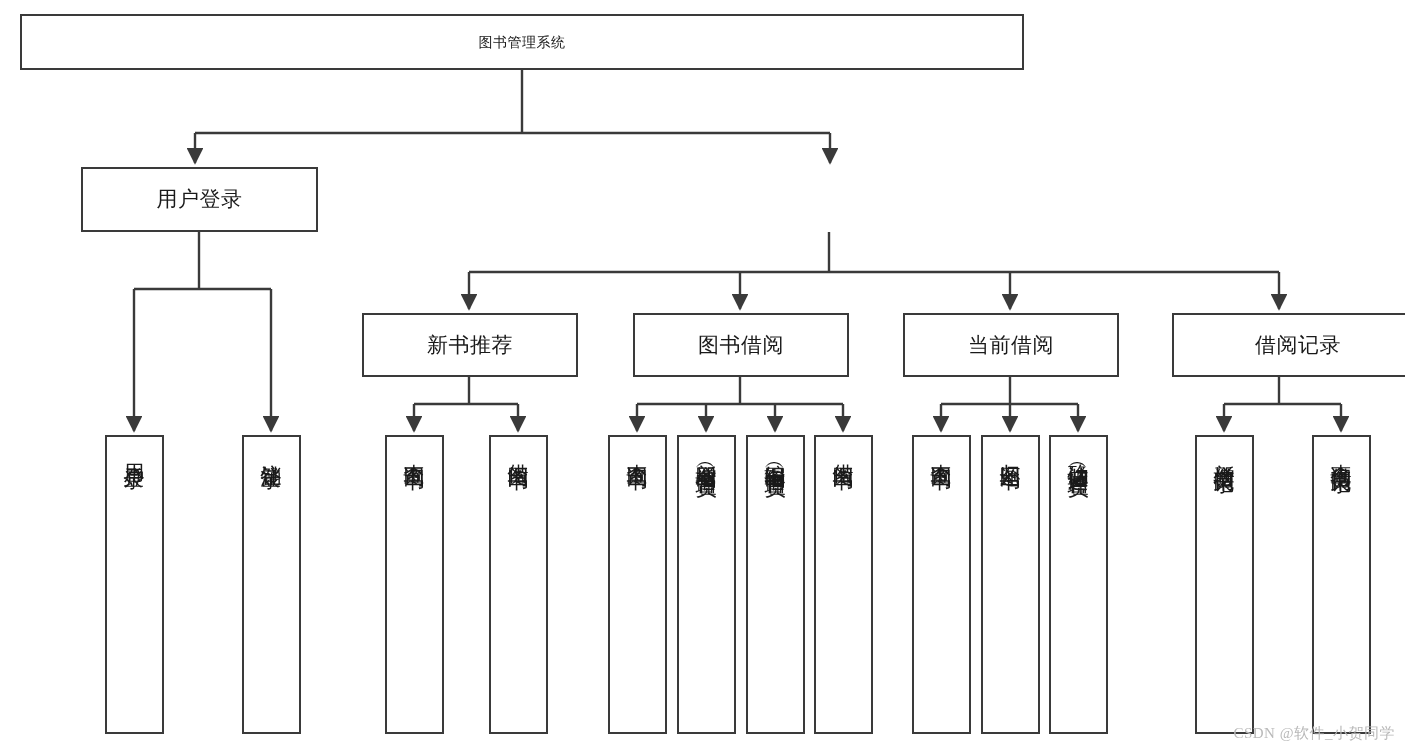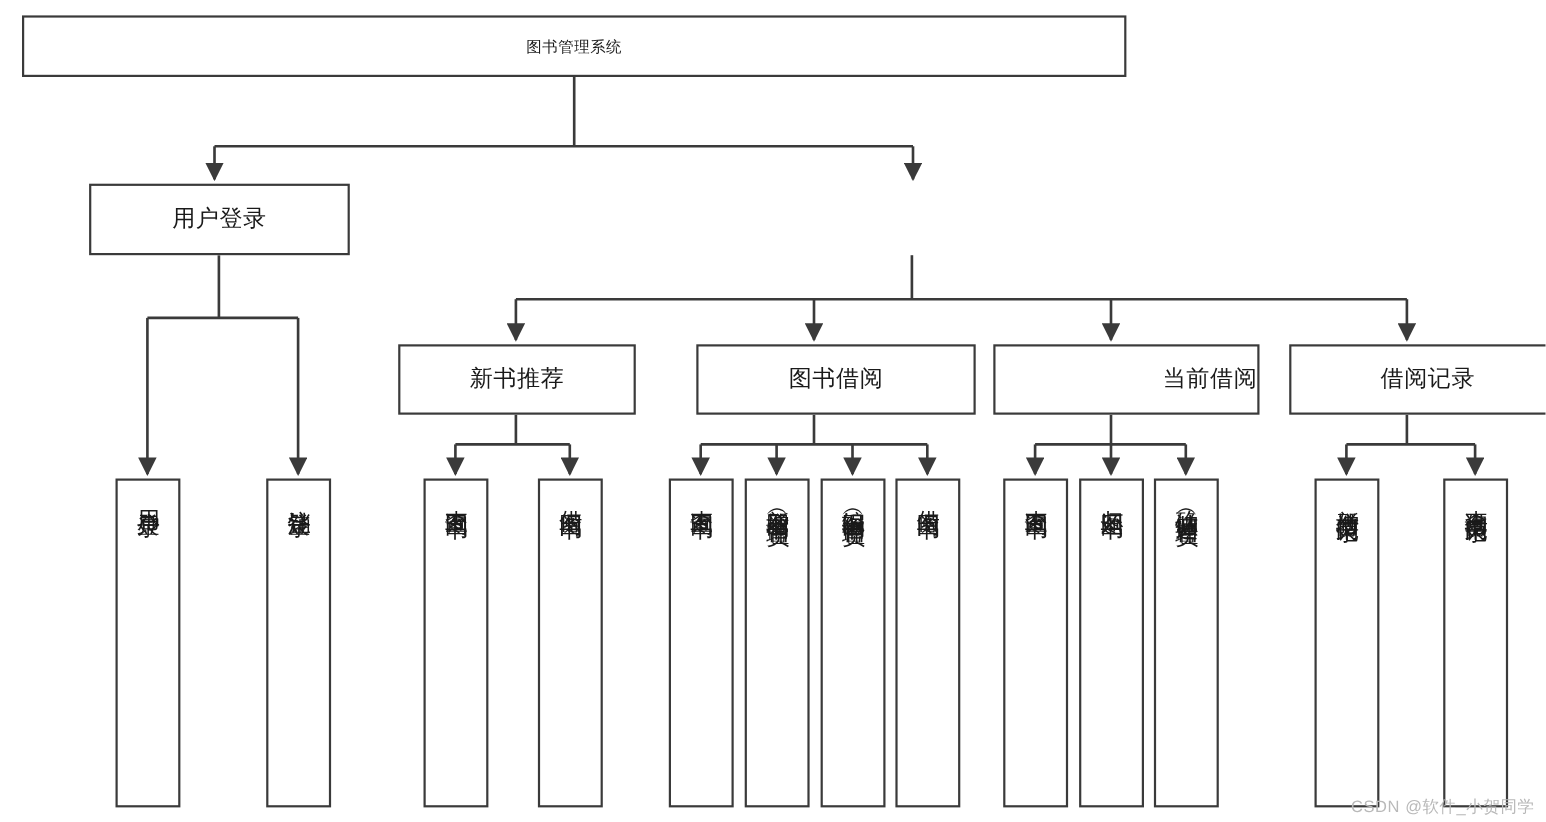--- a/index.html
+++ b/index.html
@@ -67,21 +67,21 @@
     pointer-events: none;
   }
   .watermark {
     position: absolute;
     right: 10px;
     bottom: 4px;
     font-size: 15px;
     color: #b9b9b9;
     letter-spacing: 0.5px;
     white-space: nowrap;
-    font-family: Liberation Sans, sans-serif;
+    font-family: Liberation Serif, serif;
   }
 </style>
 </head>
 <body>
 
 <div id="diagram-root">
 
   <svg id="edge-layer" viewBox="0 0 1405 747" width="1405" height="747" xmlns="http://www.w3.org/2000/svg">
     <defs>
       <marker id="arrow" viewBox="0 0 10 10" refX="9" refY="5" markerWidth="7" markerHeight="7" orient="auto-start-reverse">
@@ -138,25 +138,25 @@
 
   <div class="node horiz" style="left:81px; top:167px; width:237px; height:65px;">
     <span class="node-label">用户登录</span>
   </div>
 
 
   <div class="node horiz" style="left:362px; top:313px; width:216px; height:64px;">
     <span class="node-label">新书推荐</span>
   </div>
 
-  <div class="node horiz" style="left:633px; top:313px; width:254px; height:64px;">
+  <div class="node horiz" style="left:633px; top:313px; width:216px; height:64px;">
     <span class="node-label">图书借阅</span>
   </div>
 
-  <div class="node horiz" style="left:903px; top:313px; width:242px; height:64px;justify-content:flex-end;">
+  <div class="node horiz" style="left:903px; top:313px; width:216px; height:64px;">
     <span class="node-label">当前借阅</span>
   </div>
 
   <div class="node horiz" style="left:1172px; top:313px; width:252px; height:64px;">
     <span class="node-label">借阅记录</span>
   </div>
 
   <div class="node leaf" style="left:105px; top:435px; width:59px; height:299px;">
     <span class="node-label">用户登录</span>
   </div>

